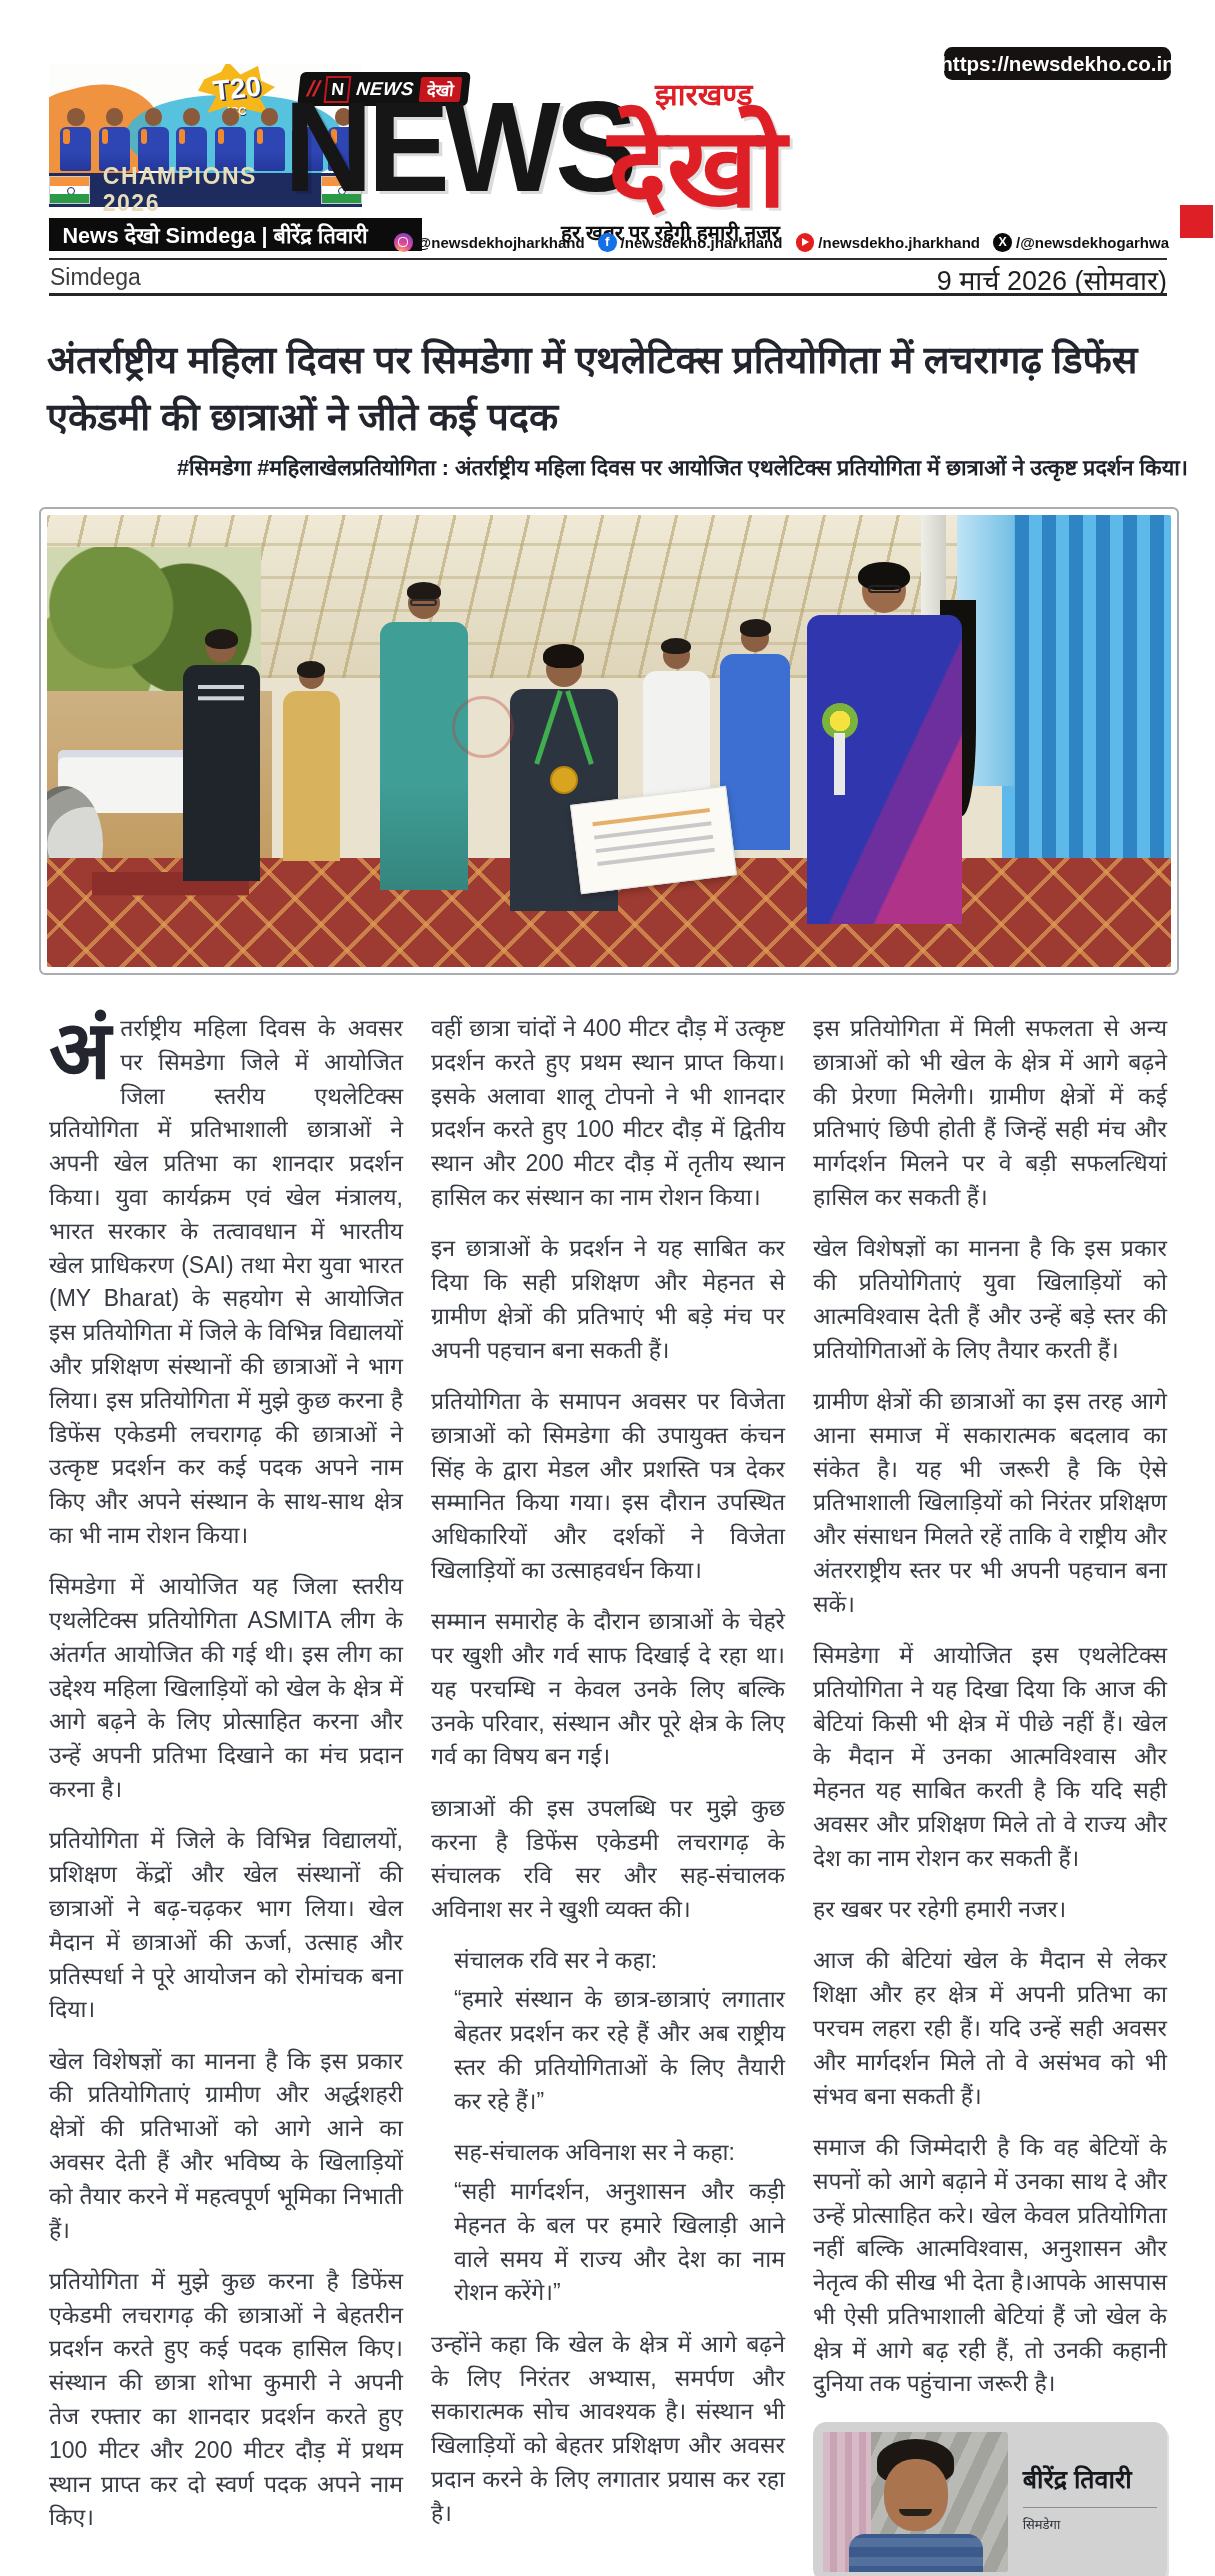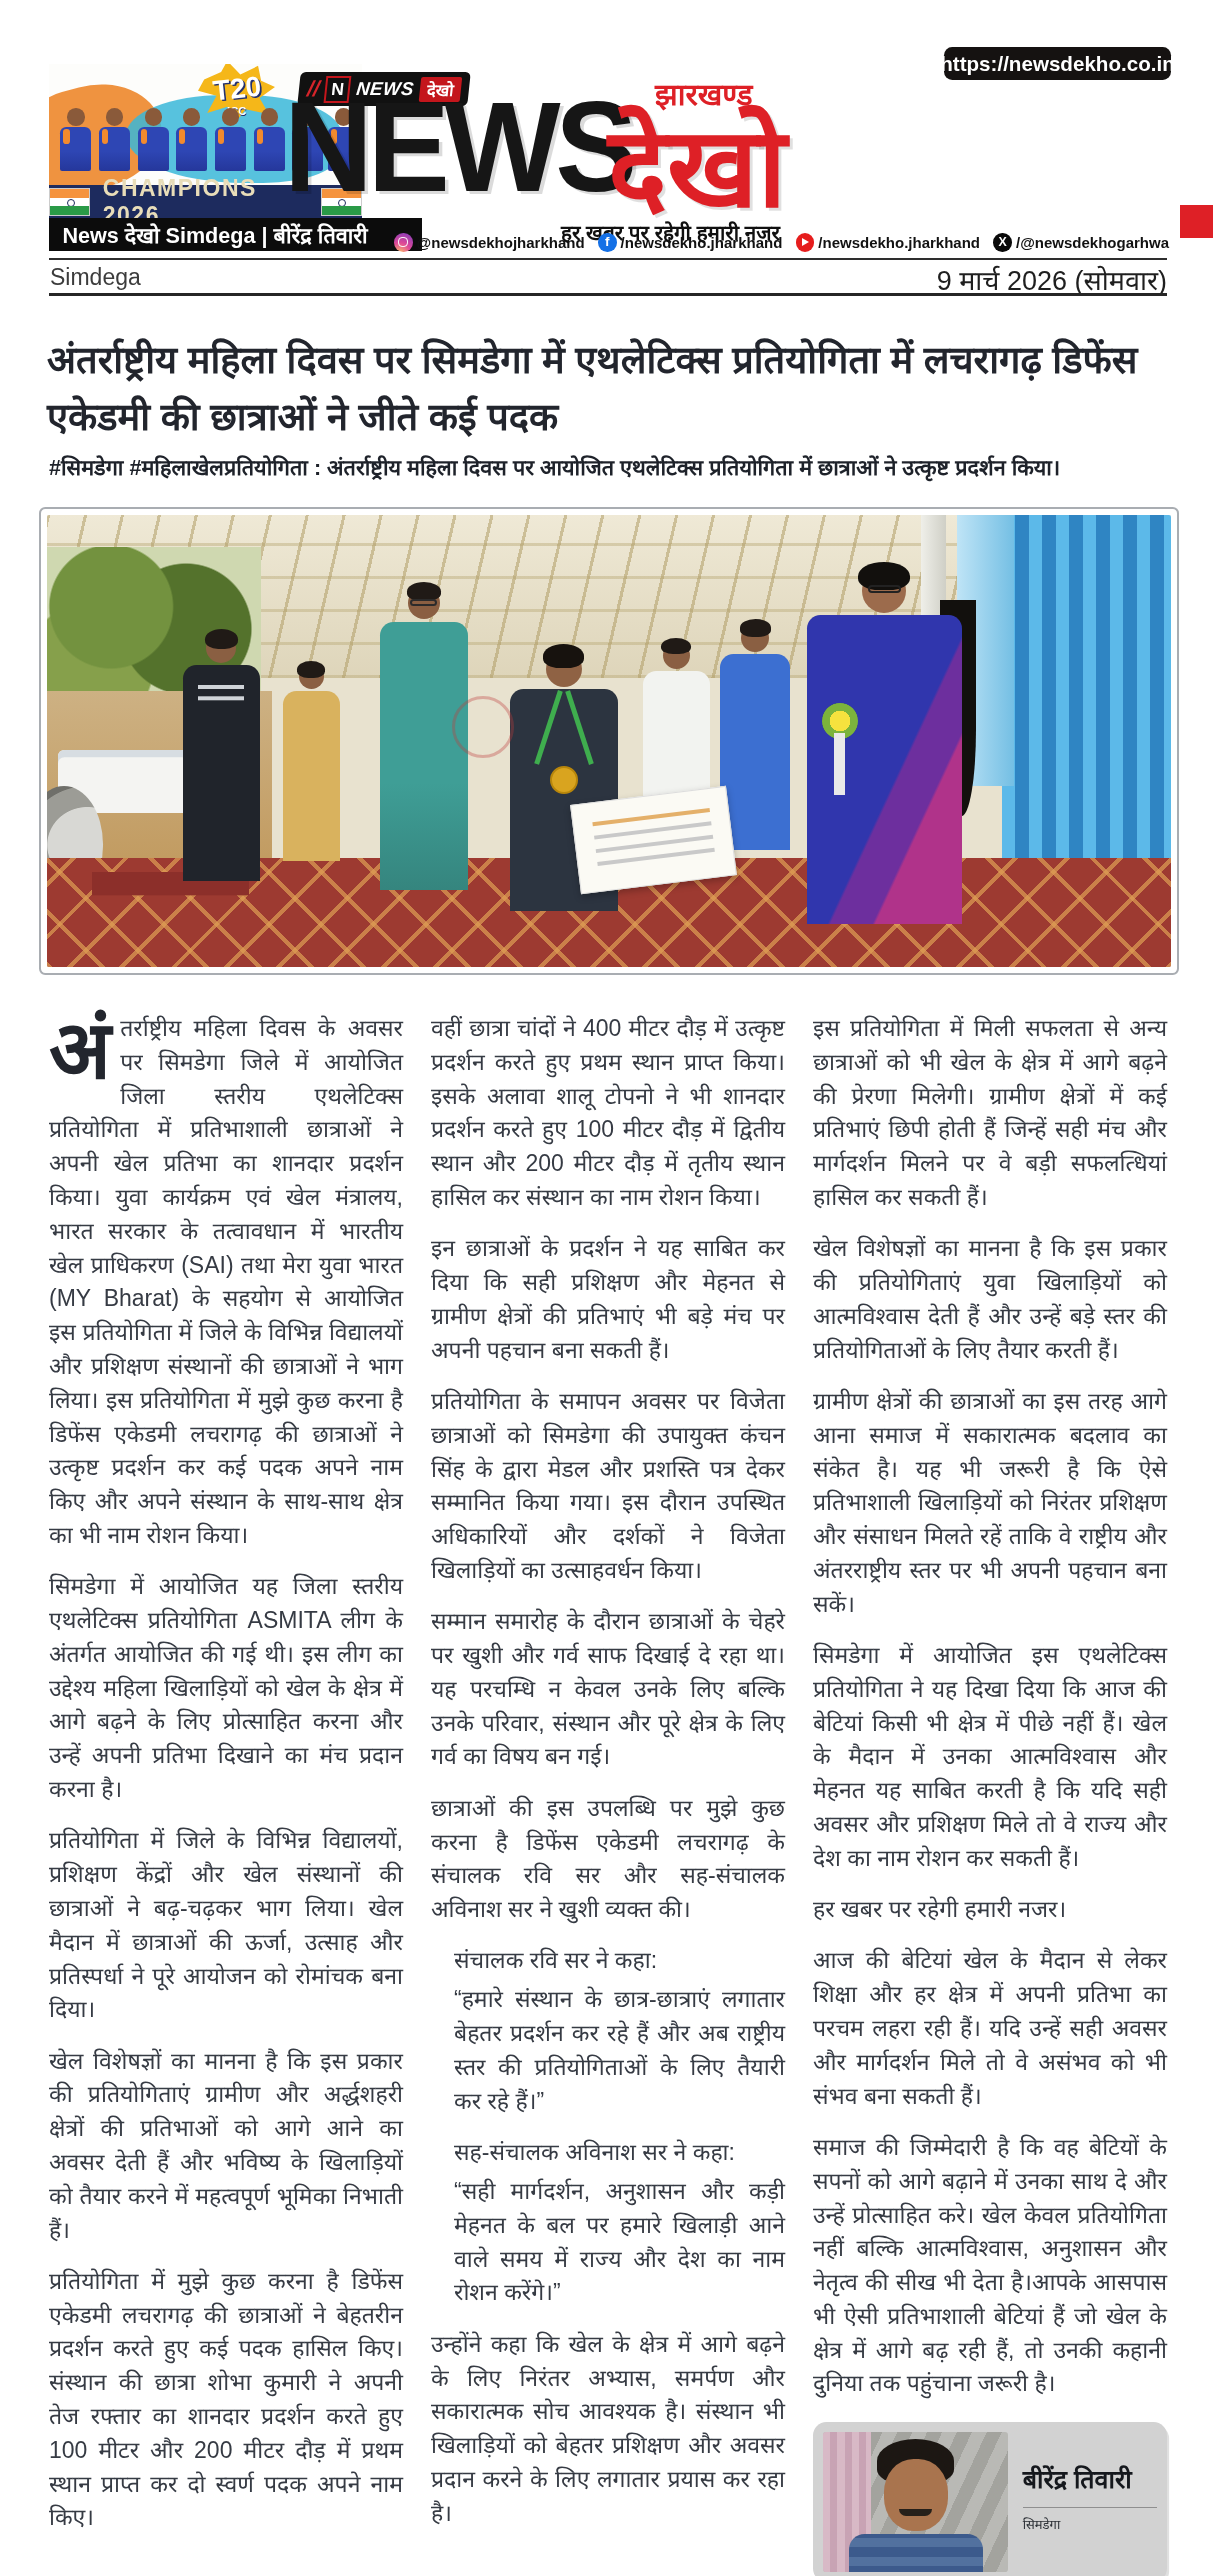--- a/index.html
+++ b/index.html
@@ -30,21 +30,21 @@
   .team .blob-o{position:absolute;left:-20.6px;top:20.6px;width:134px;height:103px;background:#ef9340;border-radius:40% 60% 55% 45%;transform:rotate(-15deg);}
   .team .blob-t{position:absolute;left:77px;top:31px;width:216px;height:88px;background:#39b7d8;border-radius:50% 50% 40% 60%;opacity:.85;}
   .team .burst{position:absolute;left:149px;top:-3.1px;width:77px;height:62px;background:#f5b719;
                clip-path:polygon(8% 30%,30% 18%,38% 0,55% 22%,78% 8%,82% 32%,100% 42%,80% 60%,92% 86%,62% 78%,48% 100%,38% 74%,12% 84%,24% 56%,0 48%);}
   .team .t20{position:absolute;left:164px;top:9.3px;font-size:28px;font-weight:900;color:#fff;text-shadow:1.5px 1.5px 0 #23306e;transform:rotate(-6deg);}
   .team .icc{position:absolute;left:178px;top:41px;font-size:11.3px;font-weight:700;color:#fff;text-shadow:0.5px 0.5px 0 #23306e;}
   .player{position:absolute;bottom:34px;width:33px;height:77px;}
   .player .hd{width:17.5px;height:17.5px;border-radius:50%;background:#8a5a3a;margin:0 auto;}
   .player .bd{width:31px;height:44px;background:linear-gradient(180deg,#2e46b4 55%,#25379b);border-radius:6.2px 6.2px 2.1px 2.1px;margin:1px auto 0;position:relative;}
   .player .bd::after{content:"";position:absolute;left:3.1px;top:2.1px;width:6.2px;height:15.5px;background:#f18a2e;border-radius:3.1px;}
-  .champ{position:absolute;left:0;bottom:0;width:100%;height:34px;background:#1d2b5e;display:flex;align-items:center;justify-content:center;gap:12.4px;}
+  .champ{position:absolute;left:0;bottom:12px;width:100%;height:34px;background:#1d2b5e;display:flex;align-items:center;justify-content:center;gap:12.4px;}
   .champ .txt{color:#e8ddb9;font-size:23px;font-weight:900;letter-spacing:1.5px;}
   .flag{width:44px;height:28px;display:flex;flex-direction:column;border:0.5px solid #ccc;}
   .flag i{flex:1;position:relative;}
   .flag i:nth-child(1){background:#f5933e;}
   .flag i:nth-child(2){background:#fff;}
   .flag i:nth-child(2)::after{content:"";position:absolute;left:50%;top:50%;width:6.2px;height:6.2px;margin:-3.1px 0 0 -3.1px;border-radius:50%;border:1.5px solid #1d2b5e;}
   .flag i:nth-child(3){background:#2a9a47;}
 
   .bureau{position:absolute;left:49px;top:218px;width:373px;height:33px;background:#0c0c0c;color:#fff;
           font-size:21.6px;font-weight:800;display:flex;align-items:center;padding-left:13.4px;}
@@ -59,21 +59,21 @@
   .sic.yt::after{content:"";position:absolute;left:6.7px;top:5.2px;border-left:7.2px solid #fff;border-top:4.1px solid transparent;border-bottom:4.1px solid transparent;}
   .sic.x{background:#0a0a0a;}
   .sic.x::after{content:"X";position:absolute;inset:0;color:#fff;font-weight:900;font-size:12.4px;text-align:center;line-height:18.5px;}
   .hairline{position:absolute;left:49px;top:258px;width:1118px;height:1.5px;background:#2e2e2e;}
   .dl-loc{position:absolute;left:50px;top:264px;font-size:23px;color:#3c3c3c;}
   .dl-date{position:absolute;right:49px;top:261px;font-size:27px;color:#1f1f1f;}
   .thickline{position:absolute;left:49px;top:293px;width:1118px;height:3.1px;background:#262626;}
 
   
   .headline{position:absolute;left:47px;top:307px;width:1128px;font-size:38px;line-height:1.5;font-weight:800;color:#22252d;}
-  .subhead{position:absolute;left:49px;top:452px;width:1139px;font-size:21.6px;font-weight:600;color:#1e222a;}
+  .subhead{position:absolute;left:49px;top:452px;width:1139px;font-size:21.6px;font-weight:600;color:#1e222a;text-align:right;}
 
   
   .photo-frame{position:absolute;left:39px;top:507px;width:1140px;height:468px;border:2.6px solid #a9adb2;border-radius:6.2px;padding:6.2px;background:#fff;}
   .scene{position:relative;width:100%;height:100%;overflow:hidden;background:#e8e2cf;border-radius:2.1px;}
   .sc-roof{position:absolute;left:0;top:0;width:100%;height:36%;
      background:repeating-linear-gradient(103deg,rgba(176,157,102,.55) 0 3.1px,transparent 3.1px 36px),
                 repeating-linear-gradient(0deg,rgba(190,175,128,.5) 0 2.6px,transparent 2.6px 33px),
                 linear-gradient(180deg,#efe9d6,#ded5ba);}
   .sc-trees{position:absolute;left:0;top:7%;width:19%;height:33%;
      background:radial-gradient(circle at 30% 40%,#73923f 0 35%,transparent 36%),

